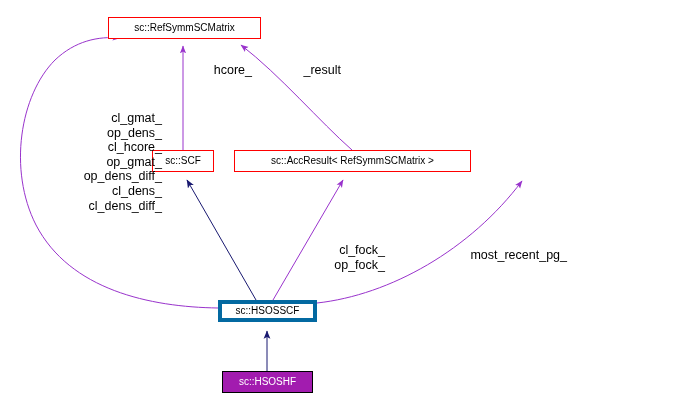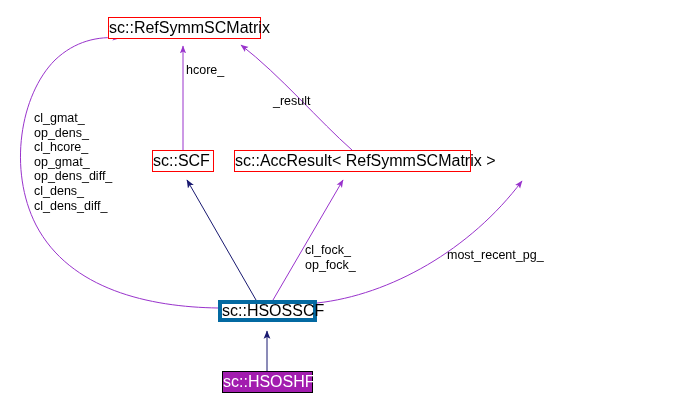--- a/index.html
+++ b/index.html
@@ -20,22 +20,22 @@
     left: 0;
     top: 0;
     width: 685px;
     height: 409px;
   }
   .node-box {
     position: absolute;
     box-sizing: border-box;
     display: flex;
     align-items: center;
-    justify-content: flex-start;
-    font-size: 16px;
+    justify-content: center;
+    font-size: 10px;
     line-height: 1;
     white-space: nowrap;
     background: #ffffff;
     letter-spacing: 0px;
   }
   .node-box.red-border {
     border: 1px solid #ff0000;
     color: #000000;
   }
   .node-box.black-border {
@@ -46,21 +46,21 @@
     border: 1px solid #000000;
     background: #a21caf;
     color: #ffffff;
   }
   .edge-label {
     position: absolute;
     font-size: 12.5px;
     line-height: 14.6px;
     color: #000000;
     white-space: pre;
-    text-align: left;
+    text-align: right;
   }
 </style>
 </head>
 <body>
 
 <div id="diagram-root">
 
   <svg id="graph-svg" viewBox="0 0 685 409" xmlns="http://www.w3.org/2000/svg">
     <defs>
       <marker id="arrow-purple" markerWidth="9" markerHeight="9" refX="7.4" refY="3.4" orient="auto" markerUnits="userSpaceOnUse">
@@ -102,21 +102,21 @@
   <div class="node-box black-border" style="left:218px; top:300px; width:99px; height:22px;">
     <span>sc::HSOSSCF</span>
   </div>
 
   <div class="node-box filled" style="left:222px; top:371px; width:91px; height:22px;">
     <span>sc::HSOSHF</span>
   </div>
 
   <div class="edge-label" style="left:186px; top:63px; width:66px;">hcore_</div>
 
-  <div class="edge-label" style="left:273px; top:63px; width:68px;margin-top:31px;">_result</div>
+  <div class="edge-label" style="left:273px; top:63px; width:68px;">_result</div>
 
   <div class="edge-label" style="left:34px; top:111px; width:128px;">cl_gmat_
 op_dens_
 cl_hcore_
 op_gmat_
 op_dens_diff_
 cl_dens_
 cl_dens_diff_</div>
 
   <div class="edge-label" style="left:305px; top:243px; width:80px;">cl_fock_

